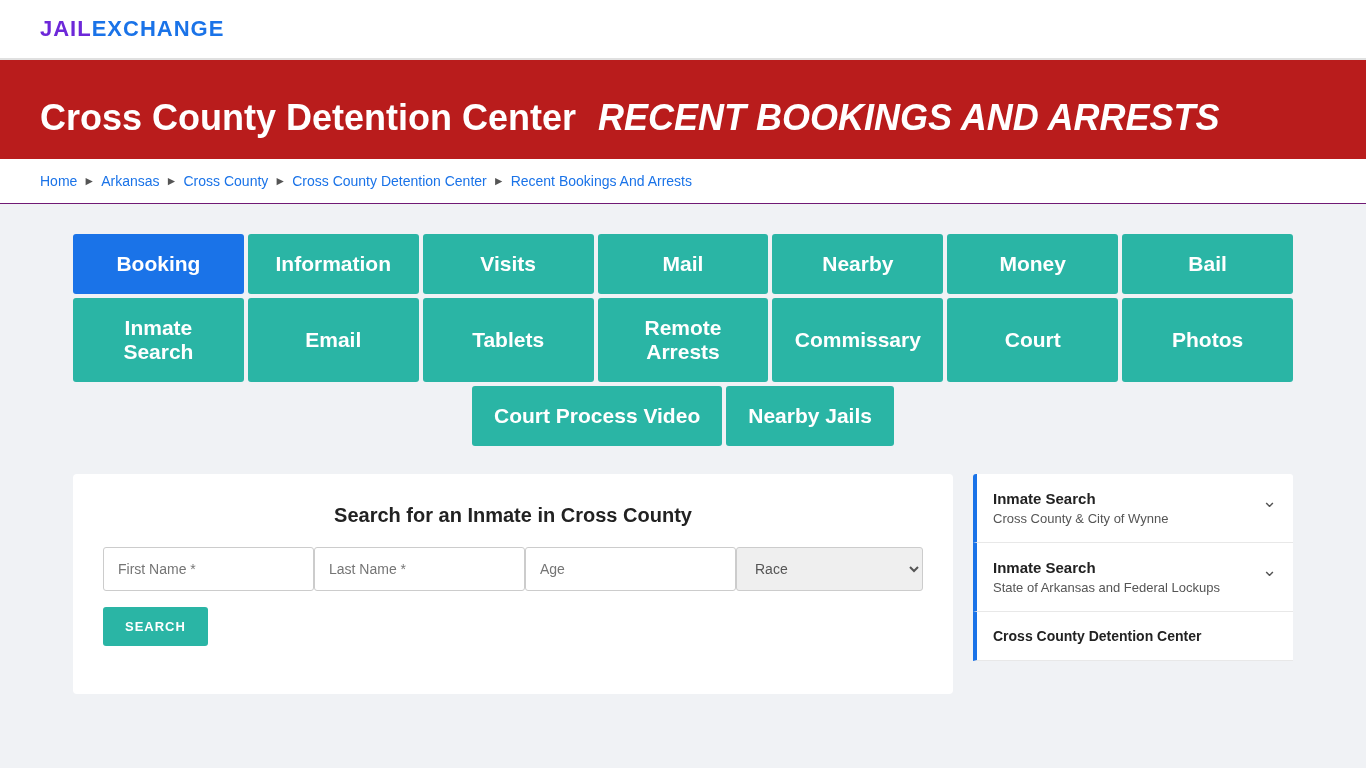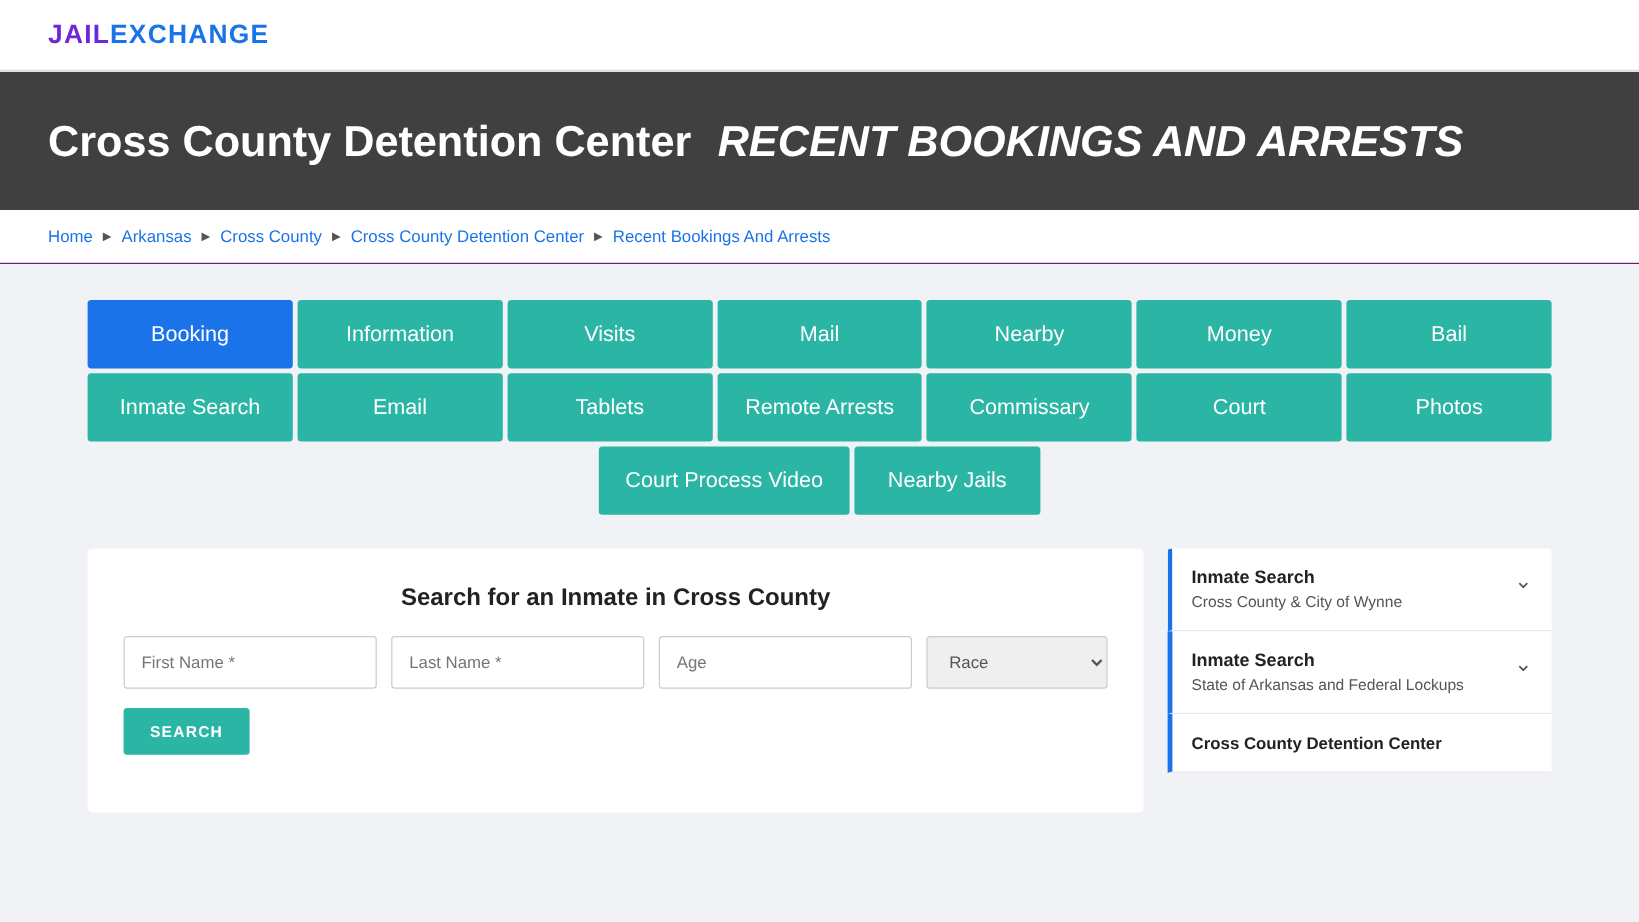--- a/index.html
+++ b/index.html
@@ -39,22 +39,22 @@
       cursor: pointer;
     }
     .search-icon-nav {
       font-size: 16px;
       color: #333;
       cursor: pointer;
     }
 
     
     .hero {
-      background: #404040;
-      padding: 36px 40px 36px 40px;
+      background: #b91c1c;
+      padding: 36px 40px 20px 40px;
     }
     .hero-title {
       font-size: 36px;
       font-weight: 900;
       color: #fff;
       line-height: 1.2;
     }
     .hero-title-italic {
       font-style: italic;
       font-weight: 900;
@@ -102,22 +102,22 @@
       margin-bottom: 28px;
     }
     .tabs-row {
       display: flex;
       flex-wrap: wrap;
       gap: 4px;
       margin-bottom: 4px;
     }
     .tab-btn {
       padding: 18px 22px;
-      font-size: 18px;
-      font-weight: 400;
+      font-size: 21px;
+      font-weight: 700;
       color: #fff;
       border: none;
       cursor: pointer;
       border-radius: 3px;
       min-width: 140px;
       text-align: center;
       flex: 1;
     }
     .tab-btn.active {
       background: #1a73e8;
@@ -152,21 +152,21 @@
     }
     .search-panel-title {
       text-align: center;
       font-size: 20px;
       font-weight: 700;
       margin-bottom: 20px;
       color: #222;
     }
     .search-fields {
       display: flex;
-      gap: 12px;
+      gap: 0;
       margin-bottom: 16px;
     }
     .search-fields input,
     .search-fields select {
       flex: 1;
       padding: 12px 14px;
       border: 1px solid #ccc;
       border-radius: 3px;
       font-size: 14px;
       color: #555;

